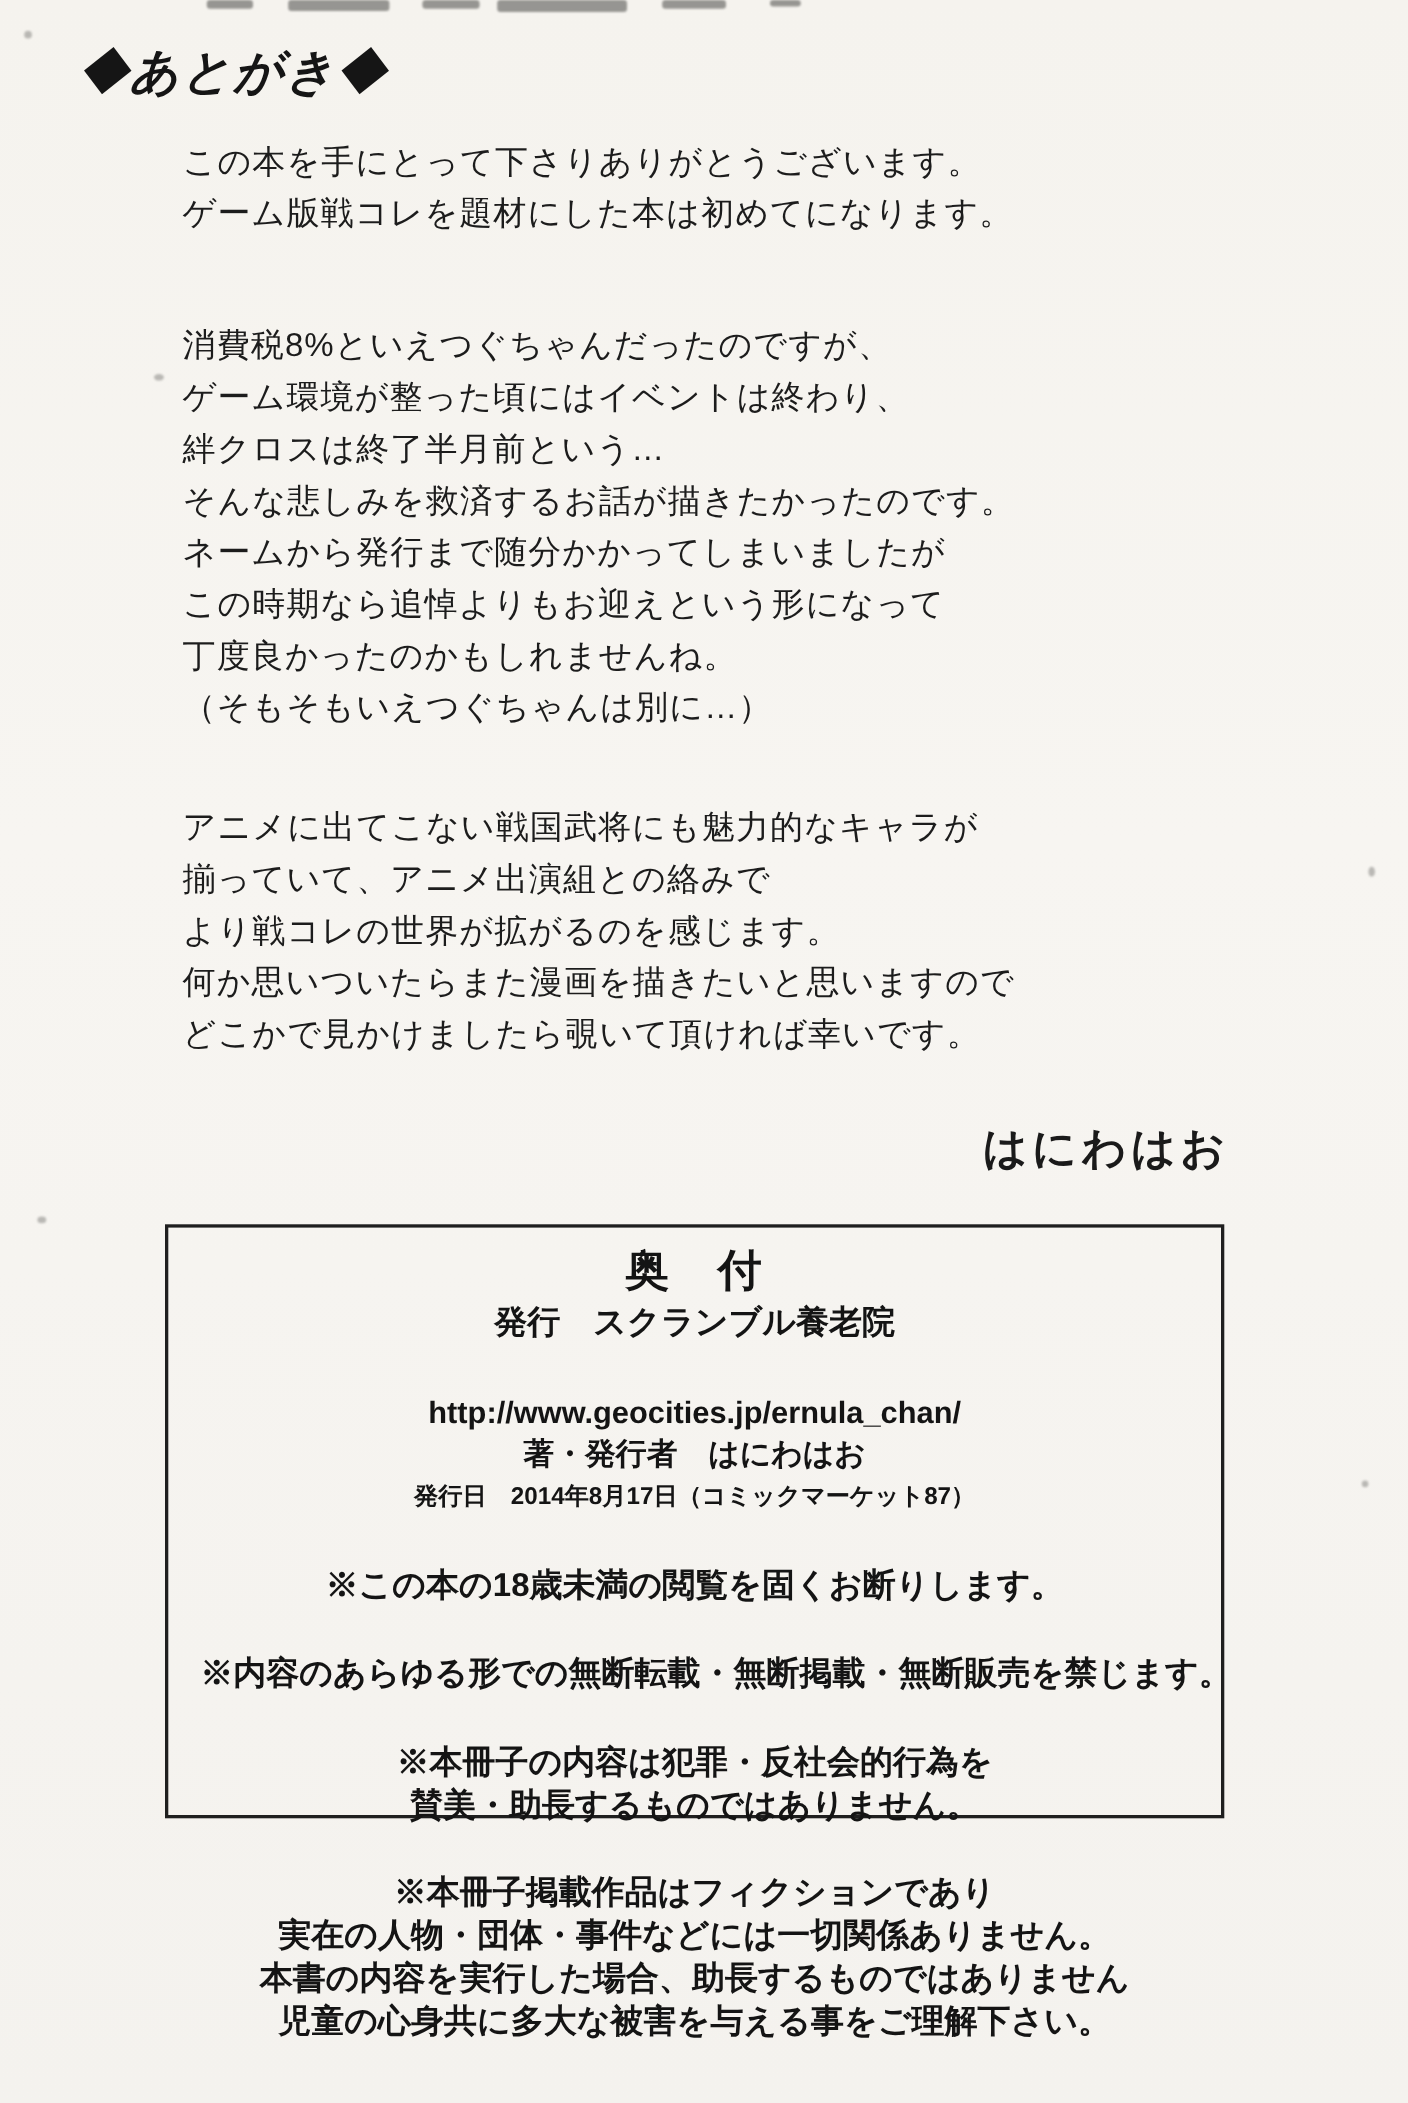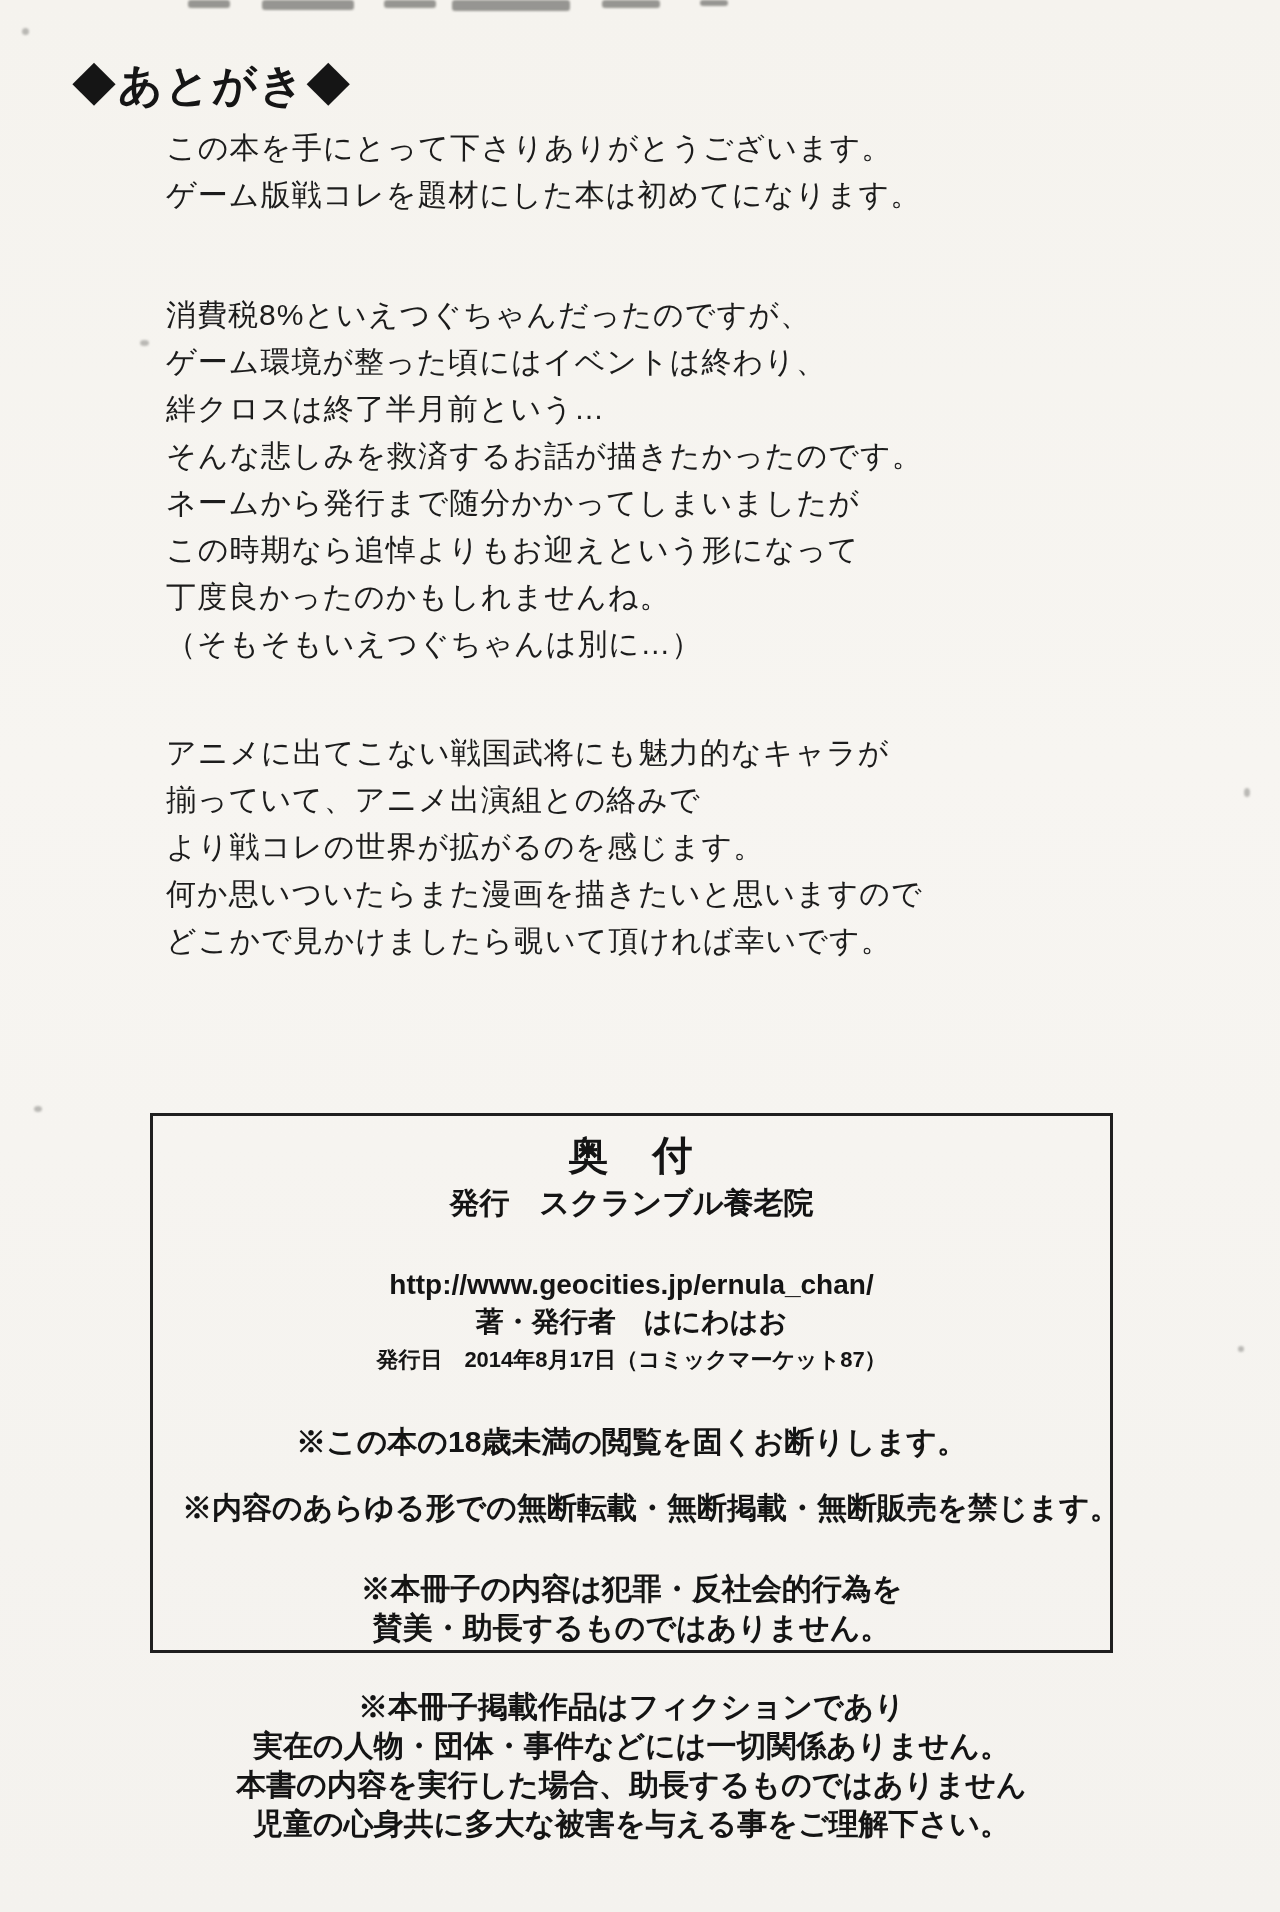--- a/index.html
+++ b/index.html
@@ -11,25 +11,26 @@
   .page{
     position:relative;
     width:1280px;height:1912px;
     background:#f6f4f0;
     background-image:linear-gradient(180deg,#f5f3ee 0%, #f7f5f1 40%, #f4f2ee 100%);
     color:#1e1e1e;
     overflow:hidden;
   }
   .page-title{
     position:absolute;
-    left:72px;top:56px;
+    left:72px;top:36px;
     font-size:44px;
     font-weight:bold;
     letter-spacing:2px;
     color:#151515;
+    font-style:italic;
   }
   .para{
     position:absolute;
     left:166px;
     font-size:30px;
     line-height:47px;
     letter-spacing:1px;
     color:#1c1c1c;
   }
   .para-1{top:124px;}
@@ -67,21 +68,21 @@
   .c-publisher{font-size:30px;margin-top:4px;}
   .c-url{font-size:28px;line-height:34px;margin-top:46px;}
   .c-author{font-size:28px;line-height:40px;}
   .c-date{font-size:22px;line-height:36px;}
   .c-group{
     font-weight:bold;
     font-size:30px;
     line-height:39px;
   }
   .c-group-1{margin-top:44px;}
-  .c-group-2{margin-top:27px;padding-left:29px;}
+  .c-group-2{margin-top:41px;padding-left:29px;}
   .c-group-3{margin-top:42px;}
   .c-group-4{margin-top:40px;}
   .tline{white-space:pre;}
   
   .artifact{position:absolute;background:#4a4a47;filter:blur(1px);}
   .smudge{top:0;height:8px;opacity:.55;border-radius:3px;}
   .speck{border-radius:50%;opacity:.35;}
 </style>
 </head>
 <body>
@@ -117,20 +118,21 @@
       <div class="tline">（そもそもいえつぐちゃんは別に…）</div>
     </div>
   <div class="para para-3">
       <div class="tline">アニメに出てこない戦国武将にも魅力的なキャラが</div>
       <div class="tline">揃っていて、アニメ出演組との絡みで</div>
       <div class="tline">より戦コレの世界が拡がるのを感じます。</div>
       <div class="tline">何か思いついたらまた漫画を描きたいと思いますので</div>
       <div class="tline">どこかで見かけましたら覗いて頂ければ幸いです。</div>
     </div>
 
+  <div class="signature">はにわはお</div>
 
   <div class="colophon">
     <div class="c-title">奥　付</div>
     <div class="c-line c-publisher">発行　スクランブル養老院</div>
     <div class="c-line c-url">http://www.geocities.jp/ernula_chan/</div>
     <div class="c-line c-author">著・発行者　はにわはお</div>
     <div class="c-line c-date">発行日　2014年8月17日（コミックマーケット87）</div>
     <div class="c-group c-group-1">
         <div class="tline">※この本の18歳未満の閲覧を固くお断りします。</div>
       </div>

